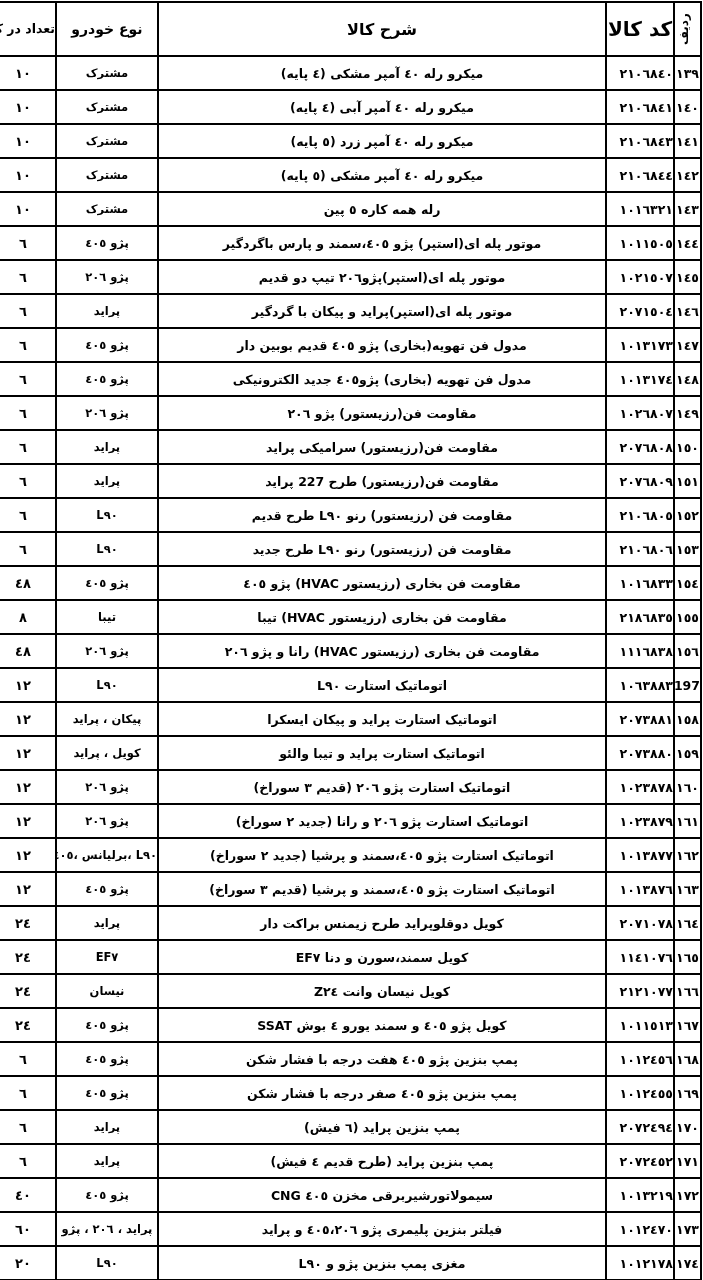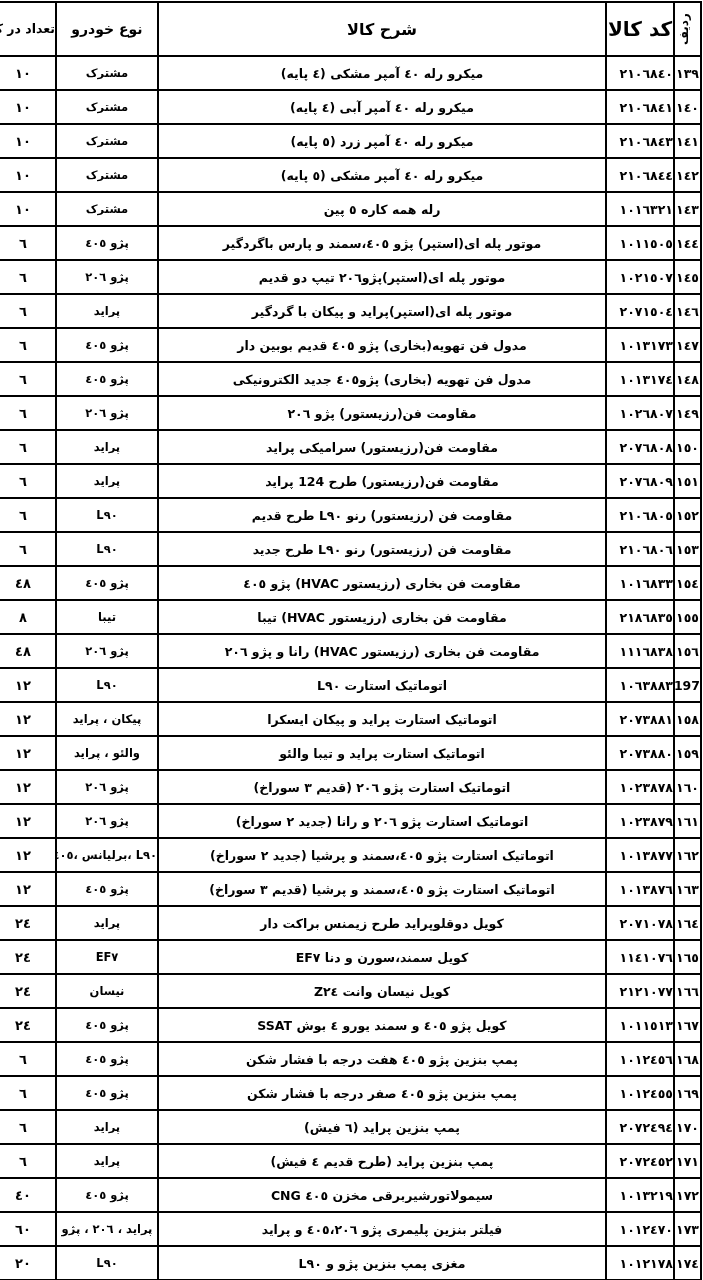--- a/index.html
+++ b/index.html
@@ -146,21 +146,21 @@
       <tr>
         <td class="c-row">١٥٠</td>
         <td class="c-code">٢٠٧٦٨٠٨</td>
         <td class="c-desc">مقاومت فن(رزیستور) سرامیکی پراید</td>
         <td class="c-veh">پراید</td>
         <td class="c-qty">٦</td>
       </tr>
       <tr>
         <td class="c-row">١٥١</td>
         <td class="c-code">٢٠٧٦٨٠٩</td>
-        <td class="c-desc">مقاومت فن(رزیستور) طرح 124 پراید</td>
+        <td class="c-desc">مقاومت فن(رزیستور) طرح 227 پراید</td>
         <td class="c-veh">پراید</td>
         <td class="c-qty">٦</td>
       </tr>
       <tr>
         <td class="c-row">١٥٢</td>
         <td class="c-code">٢١٠٦٨٠٥</td>
         <td class="c-desc">مقاومت فن (رزیستور) رنو L٩٠ طرح قدیم</td>
         <td class="c-veh">L٩٠</td>
         <td class="c-qty">٦</td>
       </tr>
@@ -203,21 +203,21 @@
         <td class="c-row">١٥٨</td>
         <td class="c-code">٢٠٧٣٨٨١</td>
         <td class="c-desc">اتوماتیک استارت پراید و پیکان ایسکرا</td>
         <td class="c-veh">پیکان ، پراید</td>
         <td class="c-qty">١٢</td>
       </tr>
       <tr>
         <td class="c-row">١٥٩</td>
         <td class="c-code">٢٠٧٣٨٨٠</td>
         <td class="c-desc">اتوماتیک استارت پراید و تیبا والئو</td>
-        <td class="c-veh">والئو ، پراید</td>
+        <td class="c-veh">کویل ، پراید</td>
         <td class="c-qty">١٢</td>
       </tr>
       <tr>
         <td class="c-row">١٦٠</td>
         <td class="c-code">١٠٢٣٨٧٨</td>
         <td class="c-desc">اتوماتیک استارت پژو ٢٠٦ (قدیم ٣ سوراخ)</td>
         <td class="c-veh">پژو ٢٠٦</td>
         <td class="c-qty">١٢</td>
       </tr>
       <tr>

